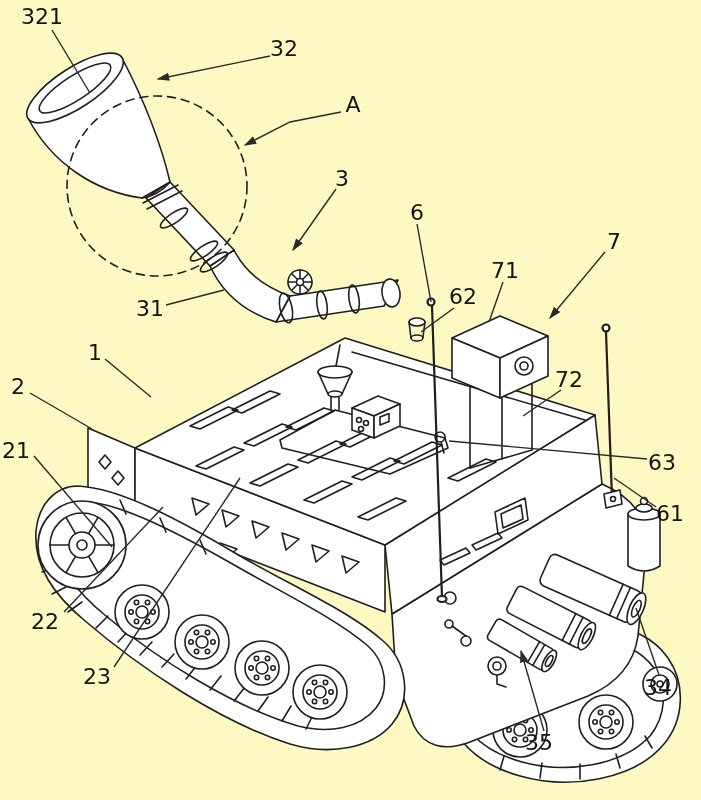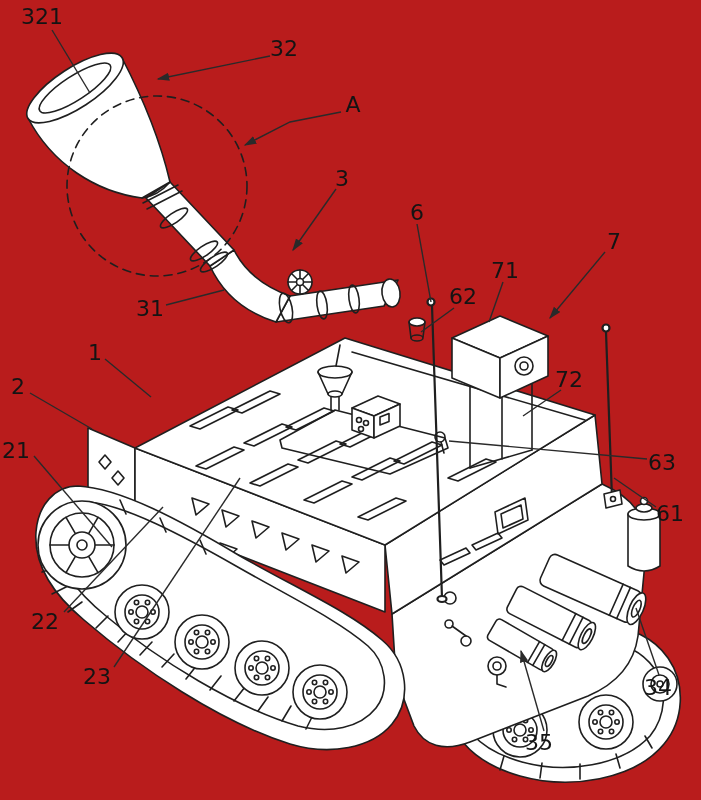--- a/index.html
+++ b/index.html
@@ -1,16 +1,16 @@
 <!DOCTYPE html>
 <html><head>
 <meta charset="utf-8">
 <style>
   html,body{margin:0;padding:0;background:#ffffff;}
-  #stage{position:relative;width:701px;height:800px;background:#b91c1c;overflow:hidden;
+  #stage{position:relative;width:701px;height:800px;background:#fef9c3;overflow:hidden;
          font-family:"DejaVu Sans",sans-serif;}
   svg{display:block;}
   #labels-layer text{font:22px "DejaVu Sans",sans-serif;fill:#141414;}
 </style>
 </head>
 <body>
 
 <div id="stage">
 <svg width="701" height="800" viewBox="0 0 701 800">
   <defs>

